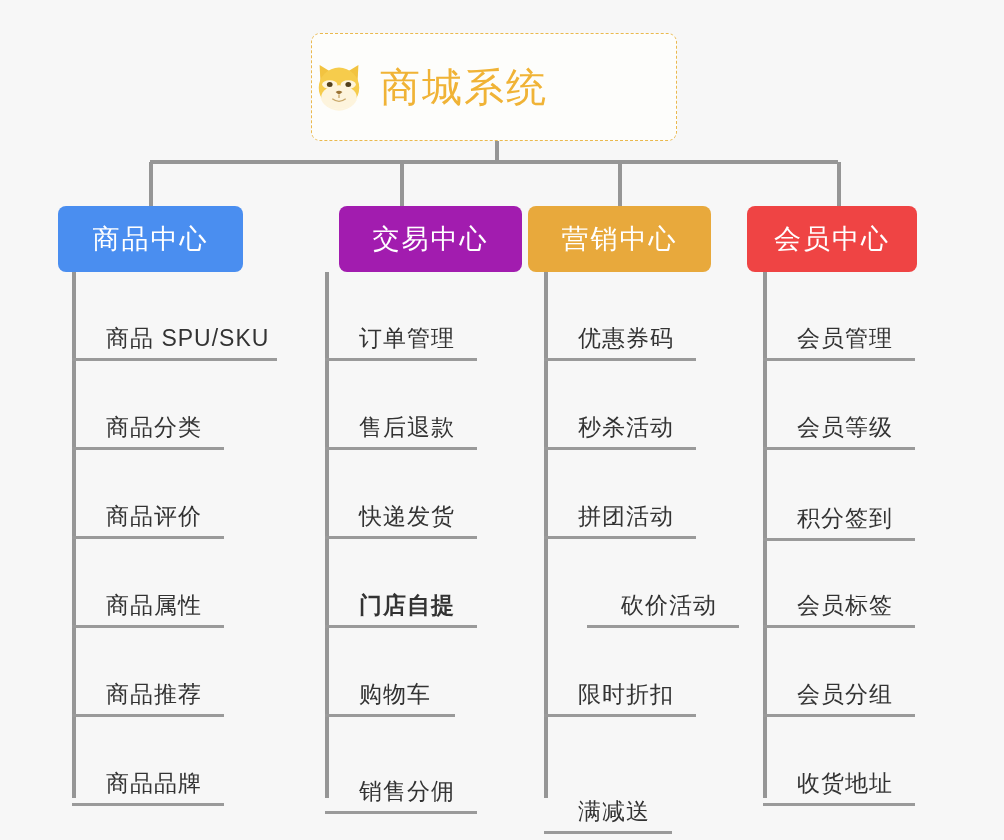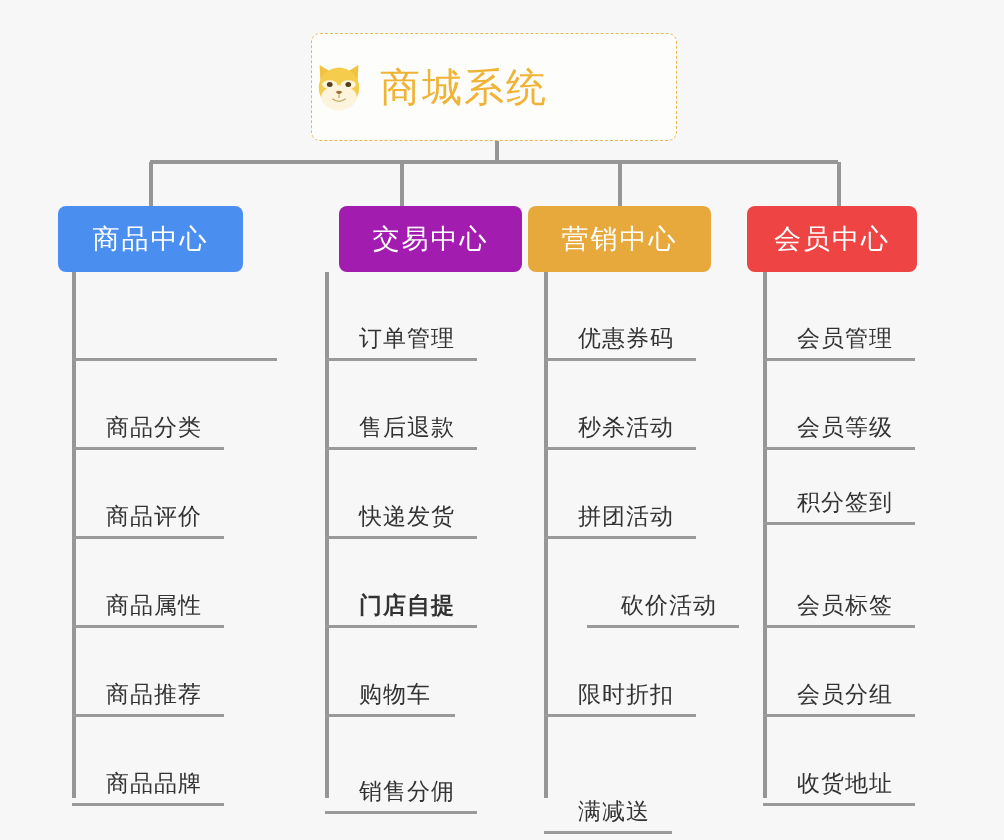--- a/index.html
+++ b/index.html
@@ -147,20 +147,21 @@
     </div>
 
   <div id="branches">
       <div class="cat-box" style="left: 58px; width: 185px; background: rgb(74, 142, 240);">
         <span>商品中心</span>
       </div>
       <div class="leaf-col" style="left: 72px;">
         <div class="leaf-trunk" style="height: 526px;"></div>
         <div class="leaf-item" style="top: 0px; width: 205px;">
           <div class="leaf-underline" style="width: 205px;"></div>
+          <div class="leaf-label">商品 SPU/SKU</div>
         </div>
         <div class="leaf-item" style="top: 89px; width: 152px;">
           <div class="leaf-underline" style="width: 152px;"></div>
           <div class="leaf-label">商品分类</div>
         </div>
         <div class="leaf-item" style="top: 178px; width: 152px;">
           <div class="leaf-underline" style="width: 152px;"></div>
           <div class="leaf-label">商品评价</div>
         </div>
         <div class="leaf-item" style="top: 267px; width: 152px;">
@@ -242,21 +243,21 @@
       <div class="leaf-col" style="left: 763px;">
         <div class="leaf-trunk" style="height: 526px;"></div>
         <div class="leaf-item" style="top: 0px; width: 152px;">
           <div class="leaf-underline" style="width: 152px;"></div>
           <div class="leaf-label">会员管理</div>
         </div>
         <div class="leaf-item" style="top: 89px; width: 152px;">
           <div class="leaf-underline" style="width: 152px;"></div>
           <div class="leaf-label">会员等级</div>
         </div>
-        <div class="leaf-item" style="top: 164px; width: 152px; padding-left: 24px;">
+        <div class="leaf-item" style="top: 180px; width: 152px; padding-left: 24px;">
           <div class="leaf-underline" style="width: 152px;"></div>
           <div class="leaf-label">积分签到</div>
         </div>
         <div class="leaf-item" style="top: 267px; width: 152px;">
           <div class="leaf-underline" style="width: 152px;"></div>
           <div class="leaf-label">会员标签</div>
         </div>
         <div class="leaf-item" style="top: 356px; width: 152px;">
           <div class="leaf-underline" style="width: 152px;"></div>
           <div class="leaf-label">会员分组</div>

